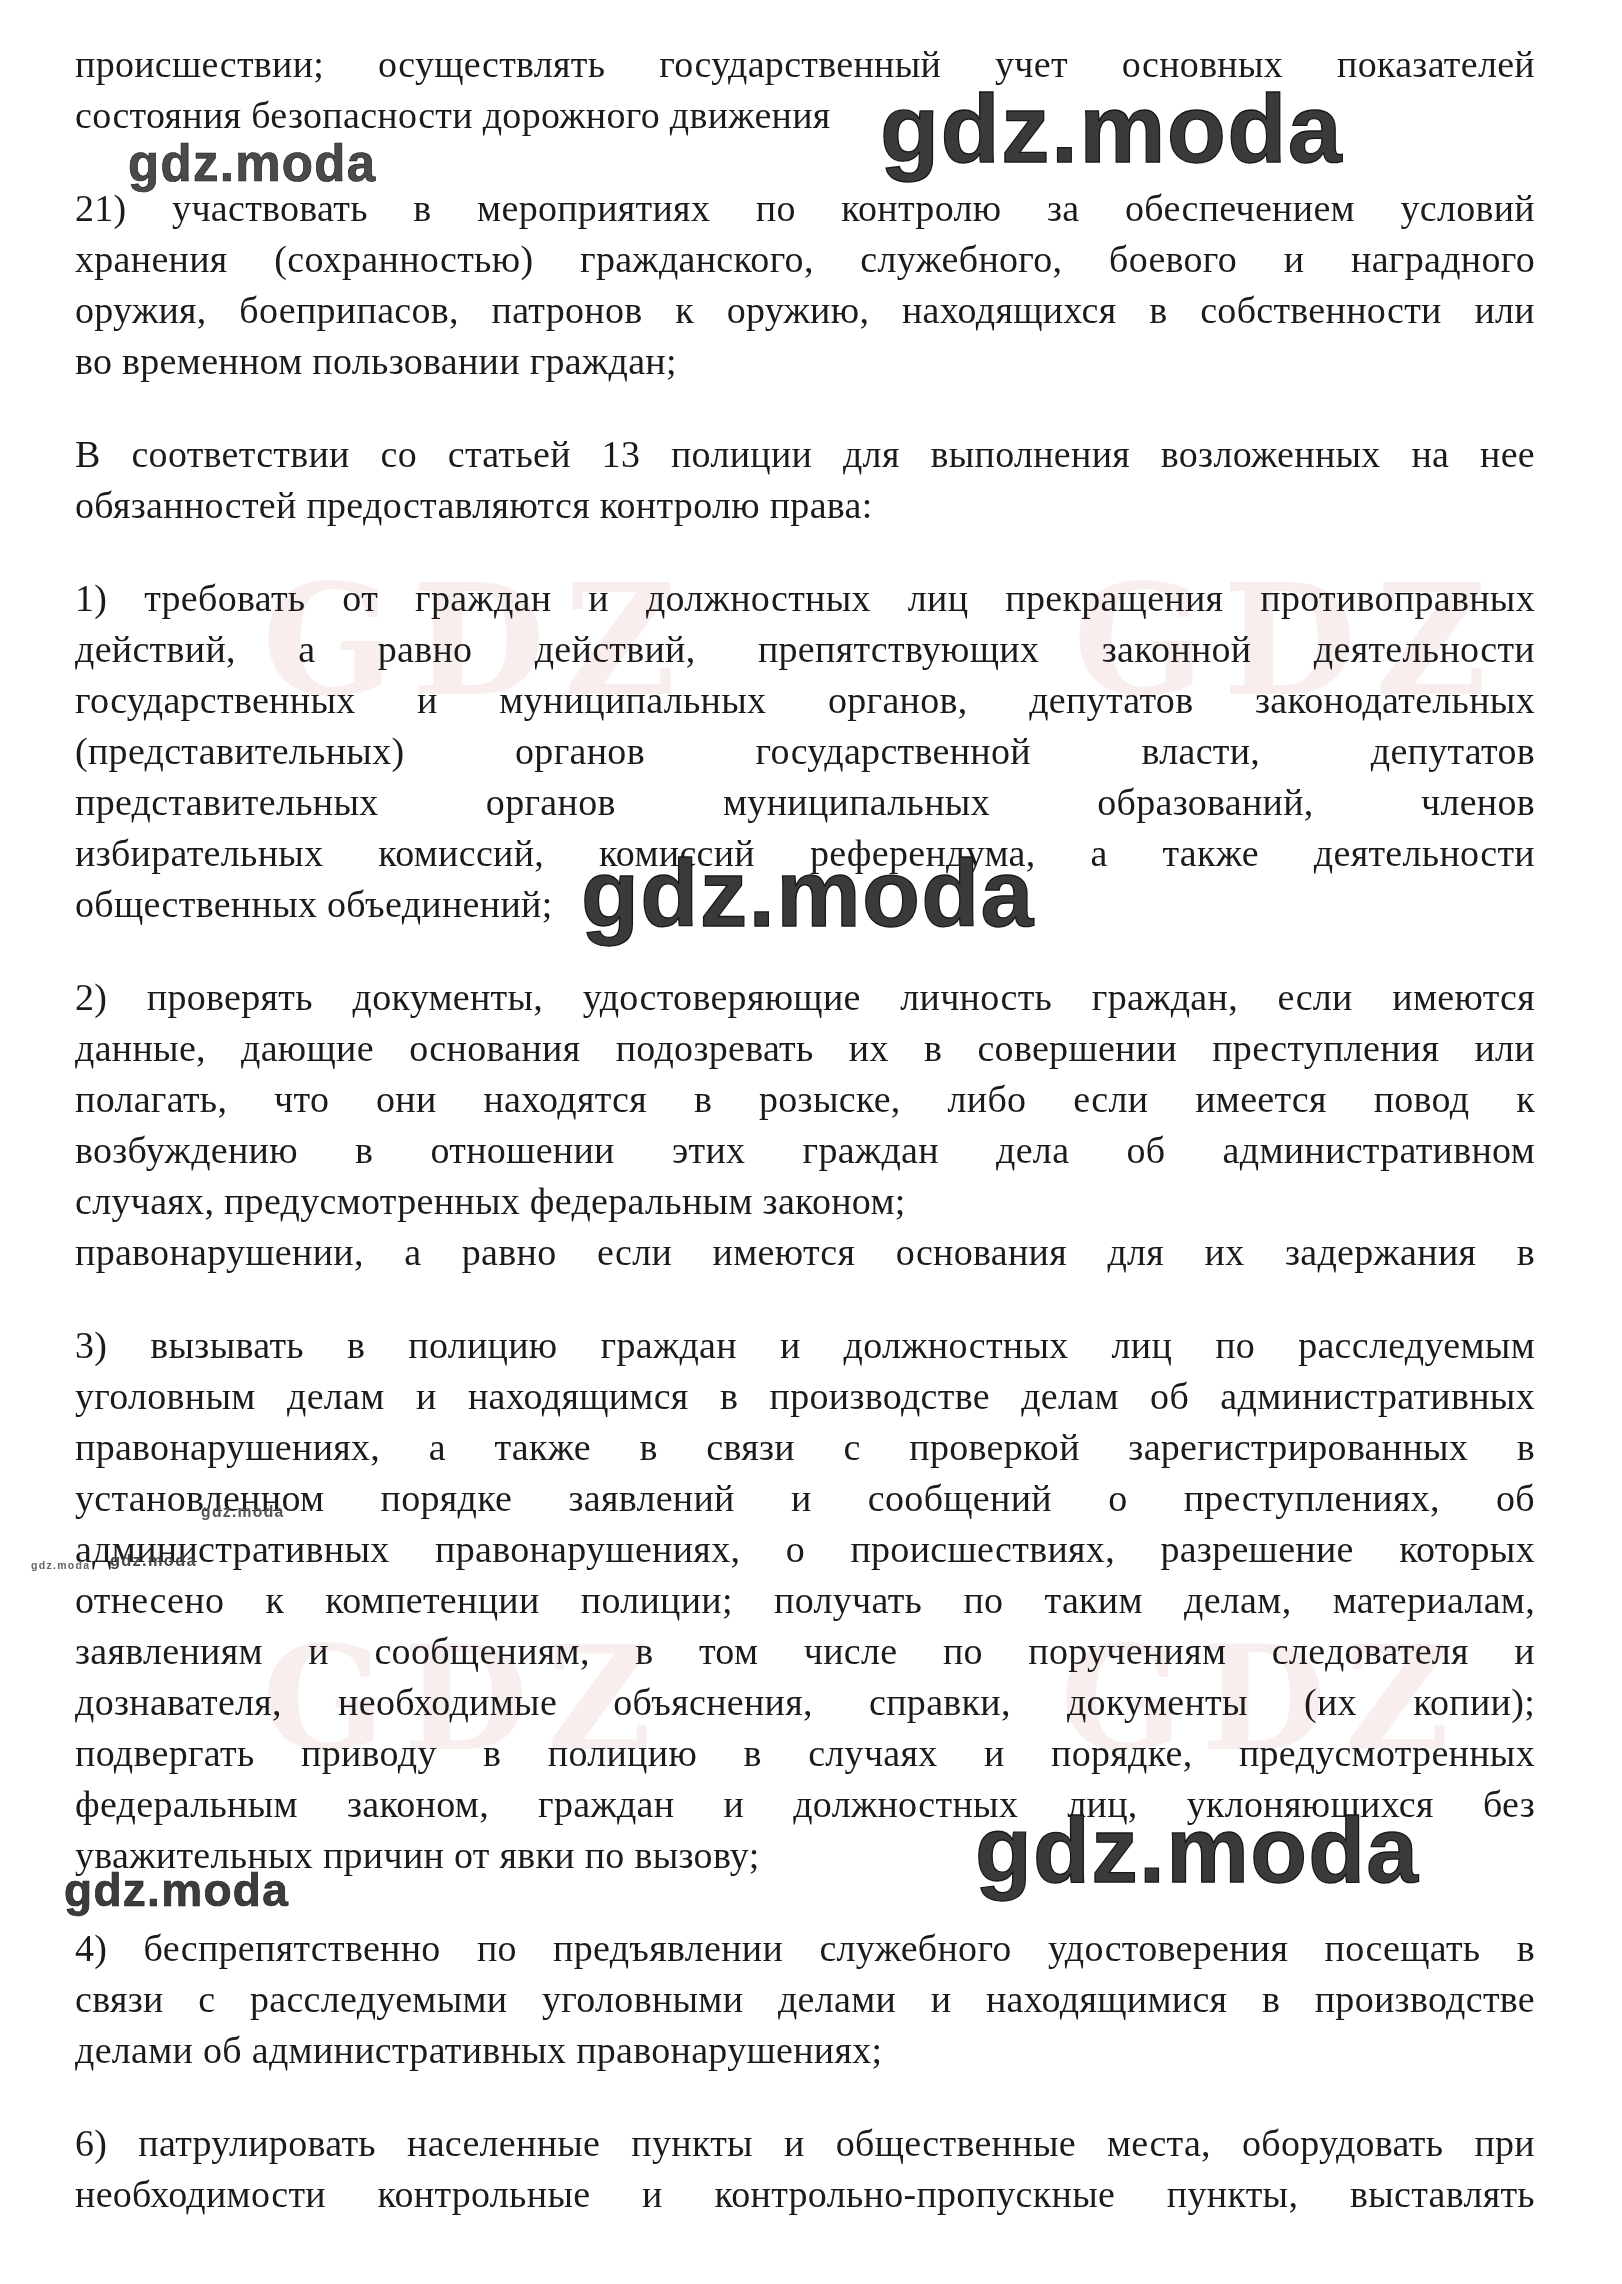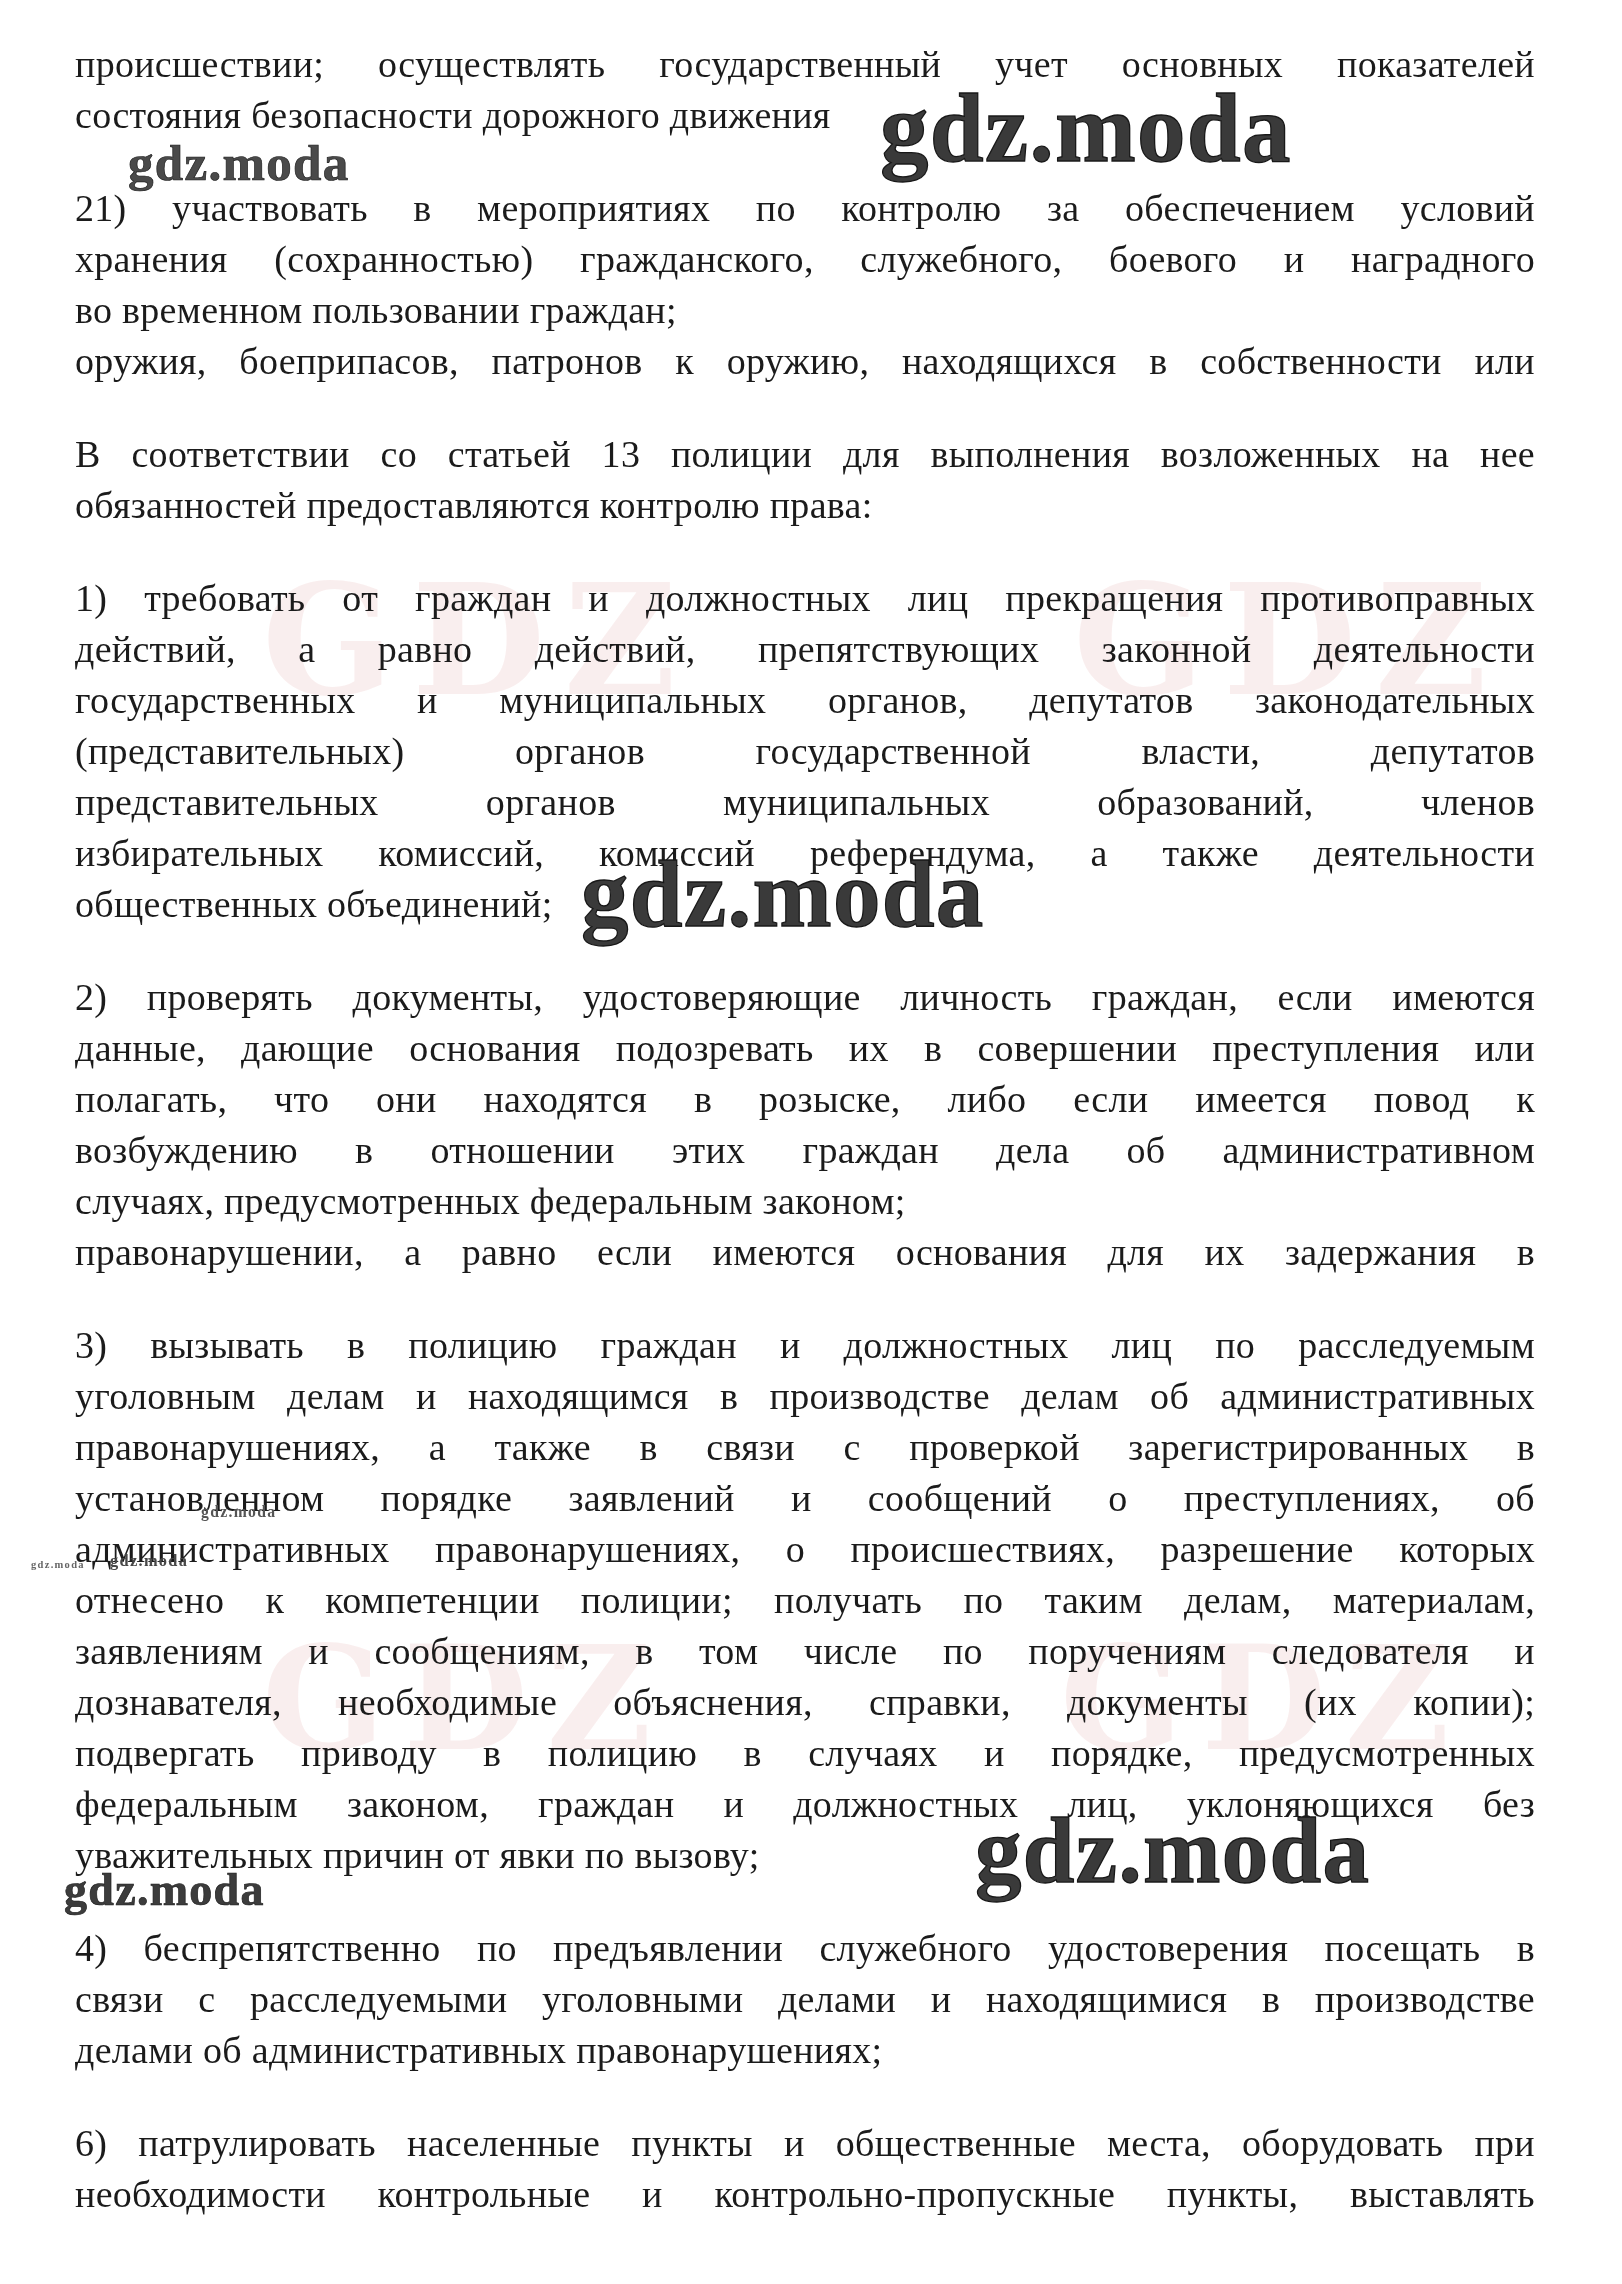--- a/index.html
+++ b/index.html
@@ -34,21 +34,21 @@
     -moz-text-align-last: justify;
   }
   .line.last {
     text-align-last: left;
     -moz-text-align-last: left;
   }
   
   .wm {
     position: absolute;
     z-index: 2;
-    font-family: Liberation Serif, serif;
+    font-family: Liberation Sans, sans-serif;
     font-weight: 700;
     white-space: nowrap;
     letter-spacing: 1.3px;
     color: #3a3a3a;
     -webkit-text-stroke: 1.3px #181818;
   }
   #wm-top-small   { left: 128px;  top: 134px;  font-size: 51px;  color: #4a4a4a; -webkit-text-stroke: 0.7px #222; }
   #wm-top-big     { left: 880px; top: 73px;  font-size: 97px; }
   #wm-mid-big     { left: 581px;  top: 839px; font-size: 95px; }
   #wm-bottom-big  { left: 975px; top: 1797px; font-size: 93px; }
@@ -81,22 +81,22 @@
 <span class="ghost" id="ghost-4">GDZ</span>
 
 <div id="doc">
     <div class="para">
       <div class="line">происшествии; осуществлять государственный учет основных показателей</div>
       <div class="line last">состояния безопасности дорожного движения</div>
     </div>
     <div class="para">
       <div class="line">21) участвовать в мероприятиях по контролю за обеспечением условий</div>
       <div class="line">хранения (сохранностью) гражданского, служебного, боевого и наградного</div>
+      <div class="line">оружия, боеприпасов, патронов к оружию, находящихся в собственности или</div>
       <div class="line last">во временном пользовании граждан;</div>
-      <div class="line">оружия, боеприпасов, патронов к оружию, находящихся в собственности или</div>
     </div>
     <div class="para">
       <div class="line">В соответствии со статьей 13 полиции для выполнения возложенных на нее</div>
       <div class="line last">обязанностей предоставляются контролю права:</div>
     </div>
     <div class="para">
       <div class="line">1) требовать от граждан и должностных лиц прекращения противоправных</div>
       <div class="line">действий, а равно действий, препятствующих законной деятельности</div>
       <div class="line">государственных и муниципальных органов, депутатов законодательных</div>
       <div class="line">(представительных) органов государственной власти, депутатов</div>

